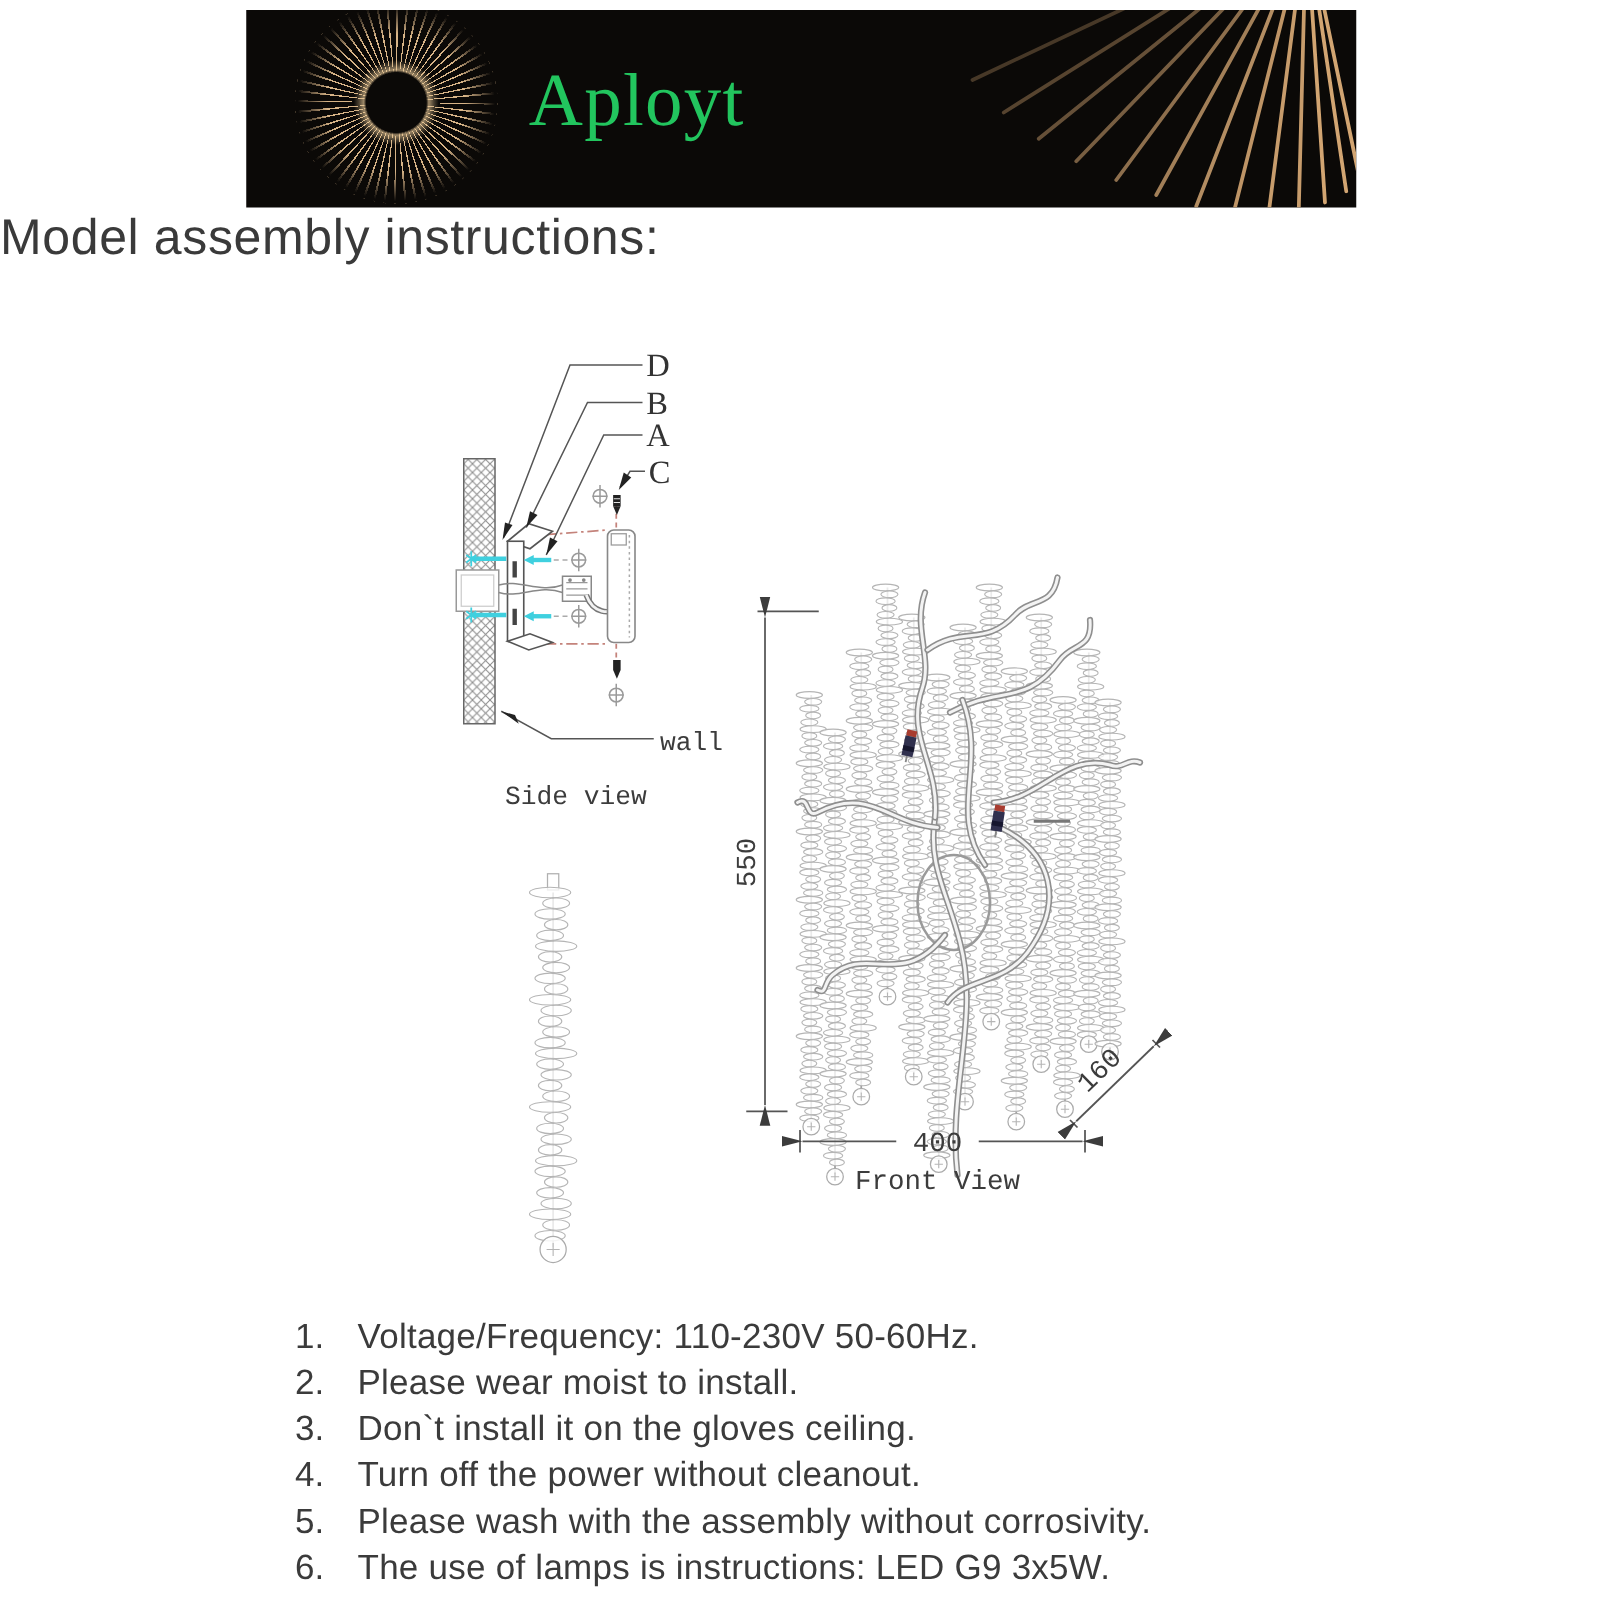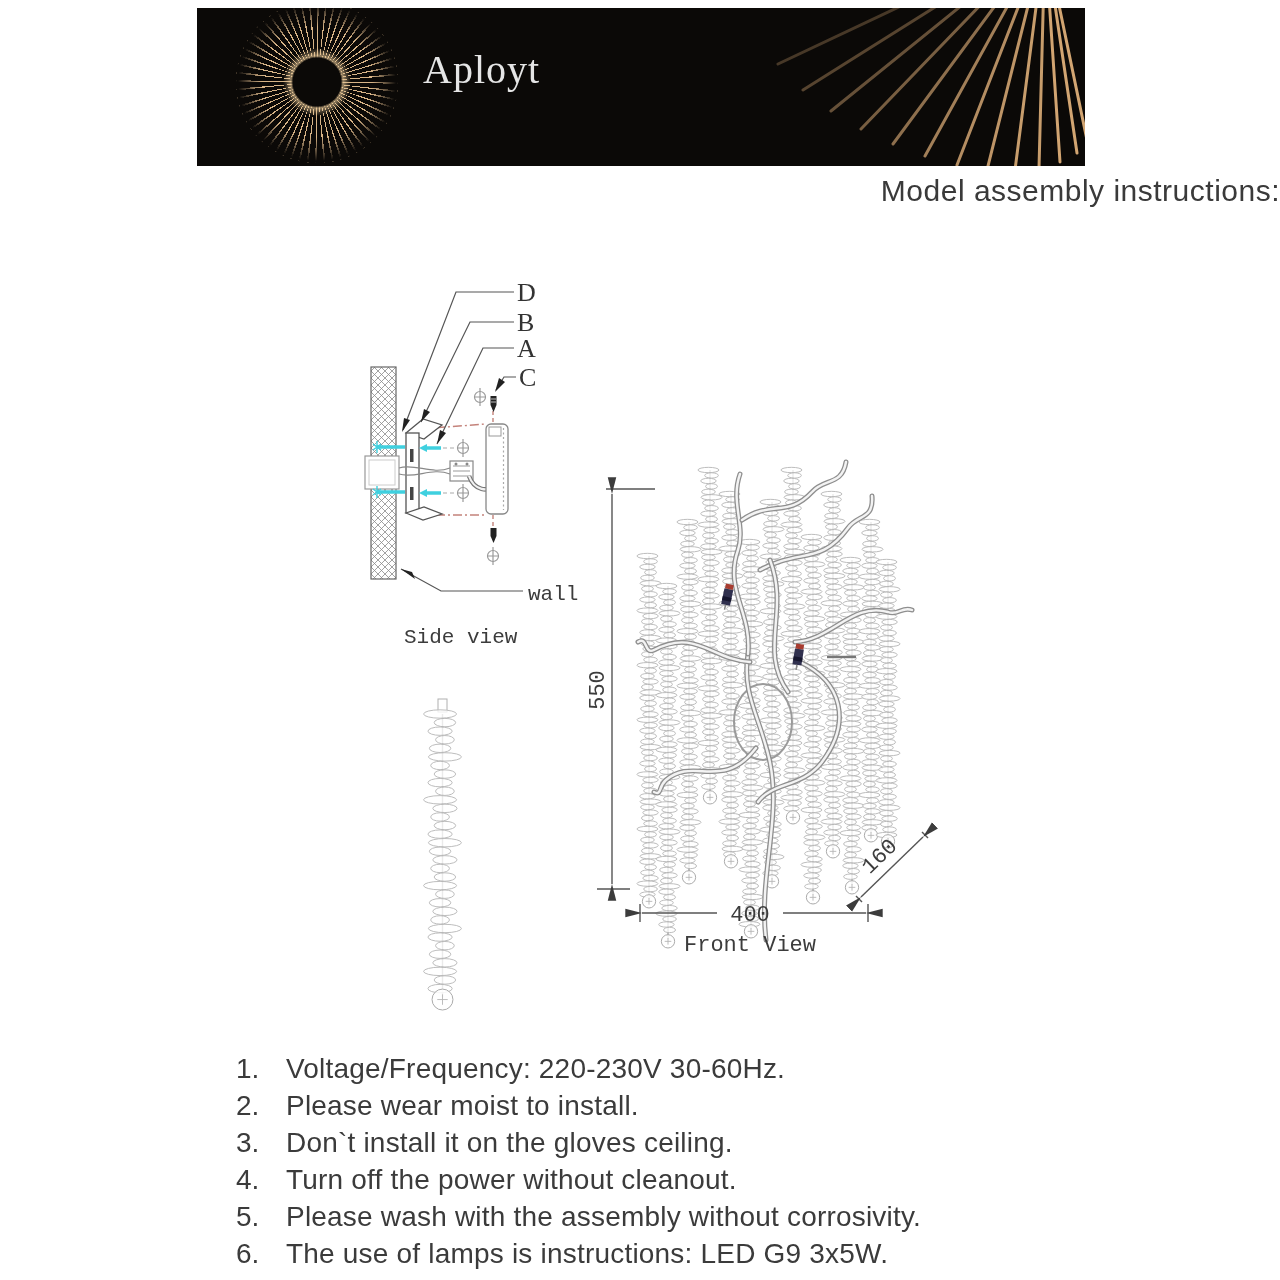--- a/index.html
+++ b/index.html
@@ -6,27 +6,27 @@
   .page{position:relative;width:1280px;height:1280px;background:#ffffff;overflow:hidden;
         font-family:"Liberation Sans",sans-serif;}
 
   
   .banner{position:absolute;left:197px;top:8px;width:888px;height:158px;background:#0b0907;overflow:hidden;}
   .starburst{position:absolute;left:39px;top:-7px;width:162px;height:162px;border-radius:50%;
      background:repeating-conic-gradient(rgba(226,189,142,0.95) 0deg 1.3deg, rgba(11,9,7,0) 1.3deg 6deg);}
   .starburst::after{content:"";position:absolute;inset:0;border-radius:50%;
      background:radial-gradient(circle,#0b0907 0 24px,rgba(238,206,156,0.65) 26px,rgba(240,210,160,0.28) 30px,
      rgba(11,9,7,0) 34px,rgba(11,9,7,0) 55px,#0b0907 79px);}
-  .brand{position:absolute;left:226px;top:38px;font-family:"Liberation Serif",serif;font-size:40px;
-     color:#e5e5e5;letter-spacing:1px;font-weight:400;}
+  .brand{position:absolute;left:226px;top:38px;font-family:"Liberation Serif",serif;font-size:60px;
+     color:#22c55e;letter-spacing:1px;font-weight:400;}
   .fan{position:absolute;right:0;top:0;width:560px;height:158px;}
 
   
-  .title-block{position:absolute;left:0;top:172px;width:1280px;text-align:right;color:#3a3a3a;
-     font-size:30px;line-height:37px;letter-spacing:0.5px;}
+  .title-block{position:absolute;left:0;top:172px;width:1280px;text-align:left;color:#3a3a3a;
+     font-size:40px;line-height:37px;letter-spacing:0.5px;}
 
   
   .sideview{position:absolute;left:340px;top:275px;width:290px;height:390px;}
   .strandDetail{position:absolute;left:395px;top:690px;width:100px;height:330px;}
   .frontview{position:absolute;left:585px;top:450px;width:370px;height:530px;}
   text{fill:#333;}
   .cadserif{font-family:"Liberation Serif",serif;font-size:26px;}
   .cadmono{font-family:"Liberation Mono",monospace;font-size:21px;fill:#3c3c3c;}
   .caddim{font-family:"Liberation Mono",monospace;font-size:22px;fill:#3c3c3c;}
 
@@ -1148,21 +1148,21 @@
       <line x1="861" y1="897" x2="923" y2="837" stroke="#555" stroke-width="1.4" marker-start="url(#arrF)" marker-end="url(#arrF)"></line>
       <text class="caddim" transform="translate(884,861) rotate(-44)" text-anchor="middle">160</text>
     </g>
 
     <text class="caddim" x="750" y="951" text-anchor="middle">Front View</text>
   </svg>
 
   <ol class="instructions">
     <li>
       <span class="num">1.</span>
-      <span class="txt">Voltage/Frequency: 220-230V 30-60Hz.</span>
+      <span class="txt">Voltage/Frequency: 110-230V 50-60Hz.</span>
       </li>
     <li>
       <span class="num">2.</span>
       <span class="txt">Please wear moist to install.</span>
       </li>
     <li>
       <span class="num">3.</span>
       <span class="txt">Don`t install it on the gloves ceiling.</span>
       </li>
     <li>

